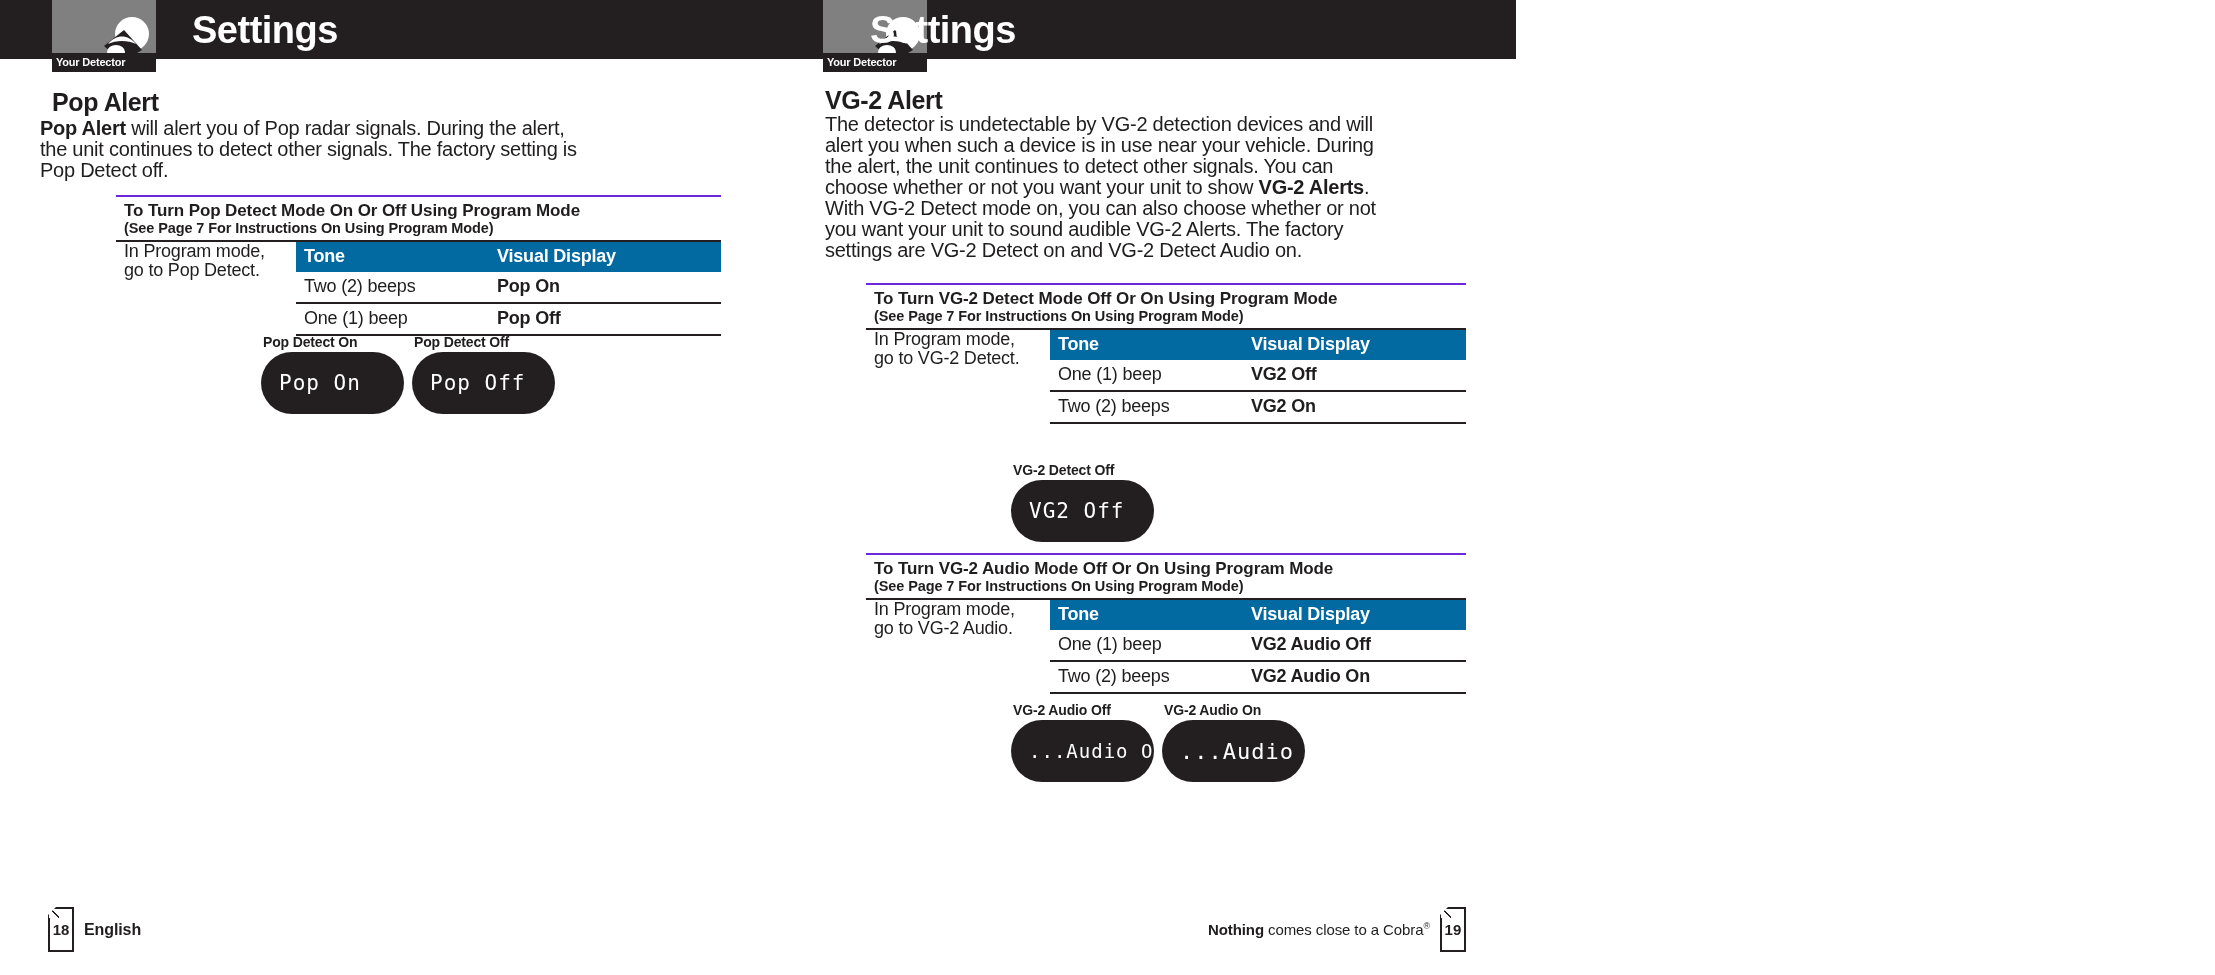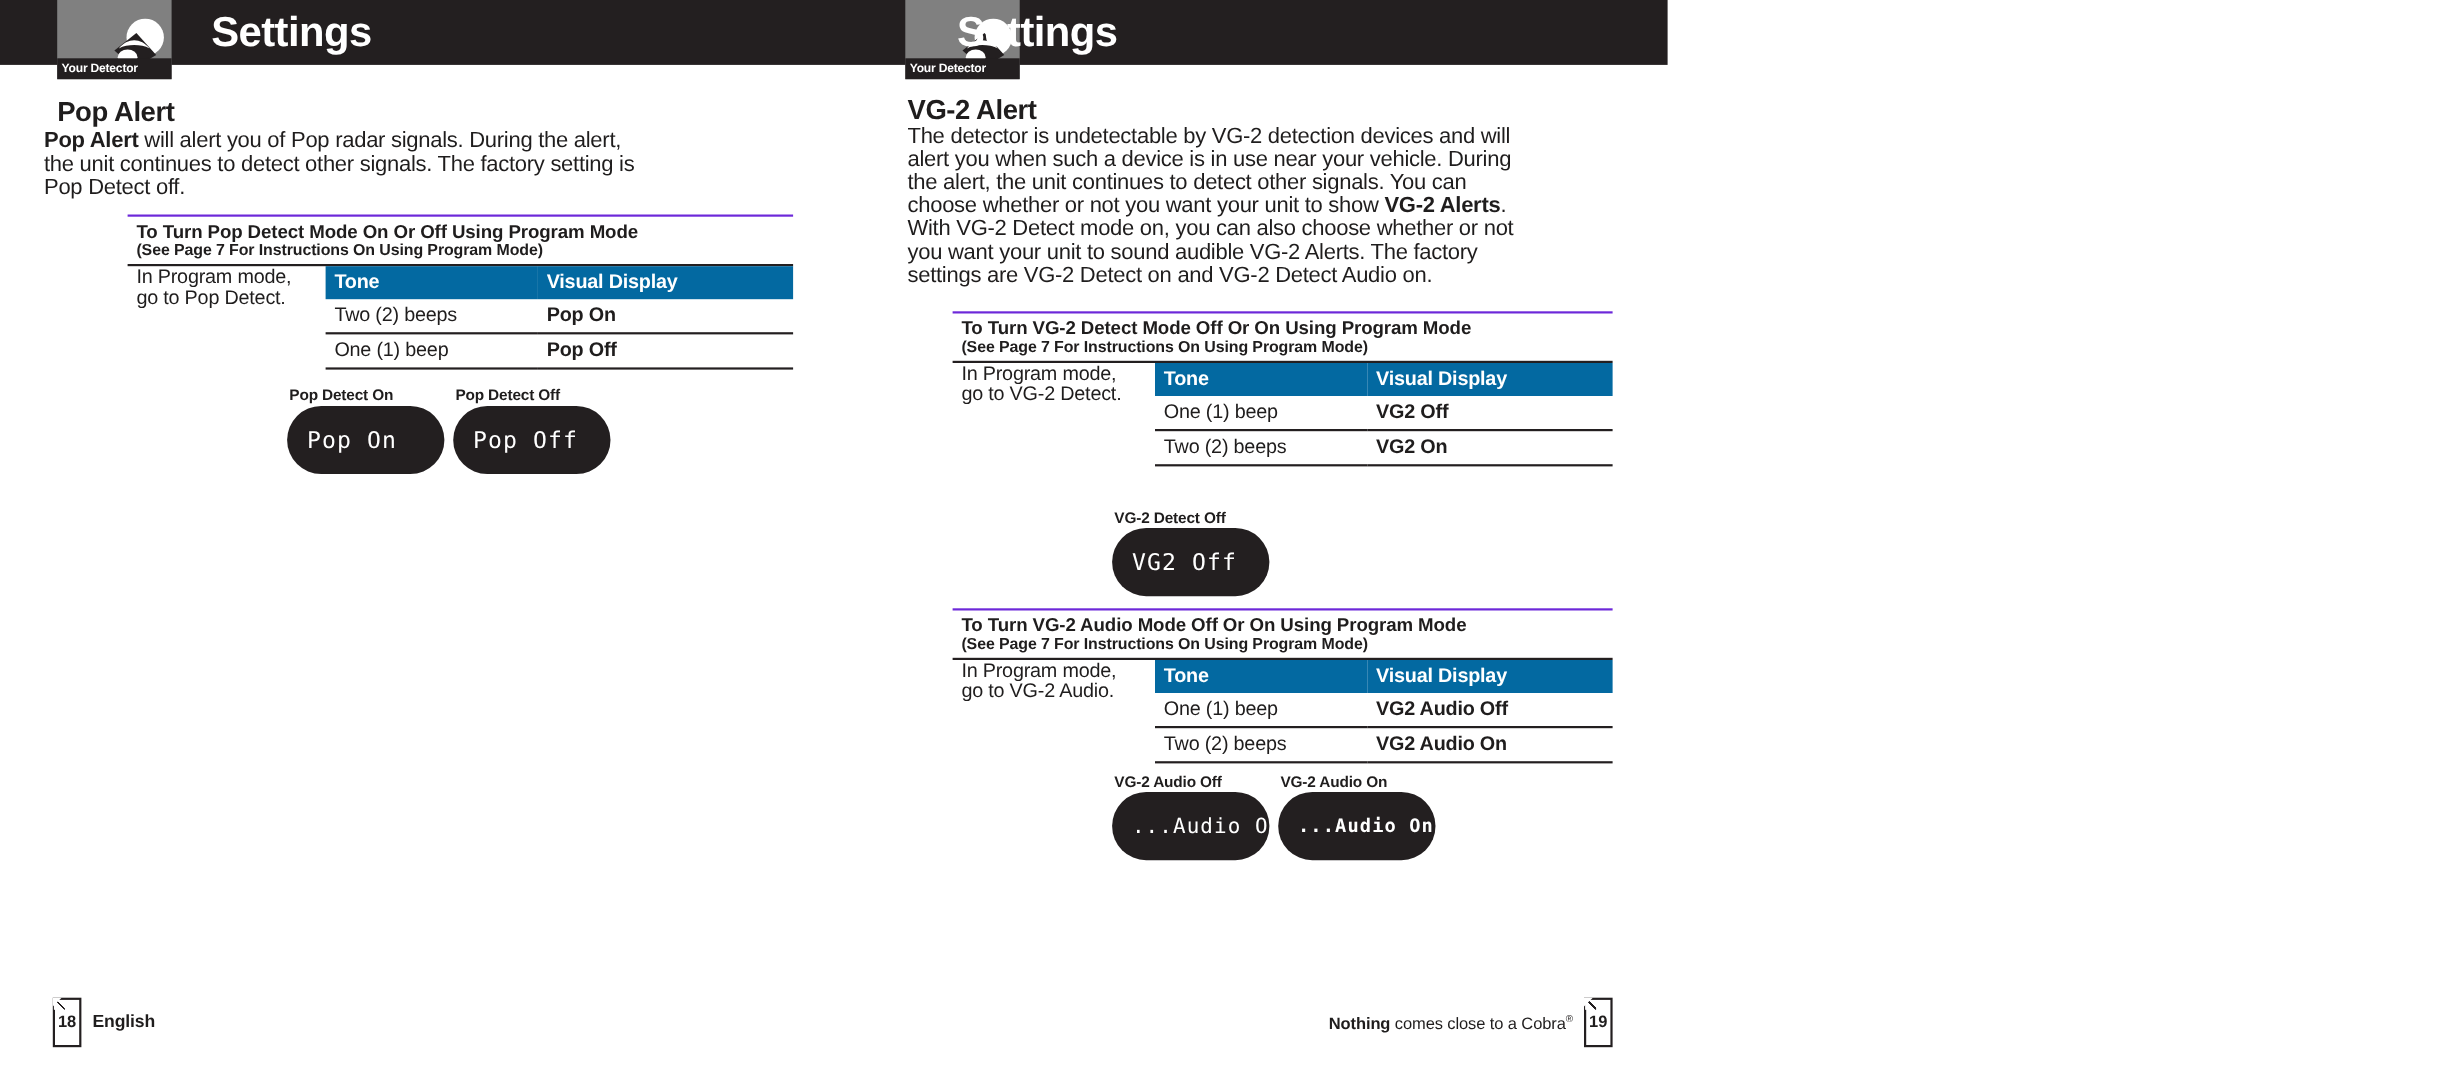--- a/index.html
+++ b/index.html
@@ -284,21 +284,21 @@
           </tr>
           <tr>
             <td>One (1) beep</td>
             <td class="val">Pop Off</td>
           </tr>
         </tbody>
       </table>
     </div>
   </div>
 
-  <div class="lcd-row" style="left:261px; top:351px;">
+  <div class="lcd-row" style="left:261px; top:334px;">
     <div class="lcd-item">
       <div class="lcd-caption">Pop Detect On</div>
       <div class="lcd-screen" style="width:143px; height:62px;">Pop On</div>
     </div>
     <div class="lcd-item">
       <div class="lcd-caption">Pop Detect Off</div>
       <div class="lcd-screen" style="width:143px; height:62px;">Pop Off</div>
     </div>
   </div>
 </div>
@@ -390,21 +390,21 @@
     </div>
   </div>
 
   <div class="lcd-row" style="left:261px; top:702px;">
     <div class="lcd-item">
       <div class="lcd-caption">VG-2 Audio Off</div>
       <div class="lcd-screen" style="width:143px; height:62px; font-size:19px;">...Audio Off</div>
     </div>
     <div class="lcd-item">
       <div class="lcd-caption">VG-2 Audio On</div>
-      <div class="lcd-screen" style="width:143px; height:62px; font-size:17px;font-weight:bold;">...Audio On</div>
+      <div class="lcd-screen" style="width:143px; height:62px; font-size:22px;">...Audio On</div>
     </div>
   </div>
 </div>
 
 <div class="footer-left">
   <div class="page-chip">18</div>
   <div class="lang-label">English</div>
 </div>
 
 <div class="footer-right">

